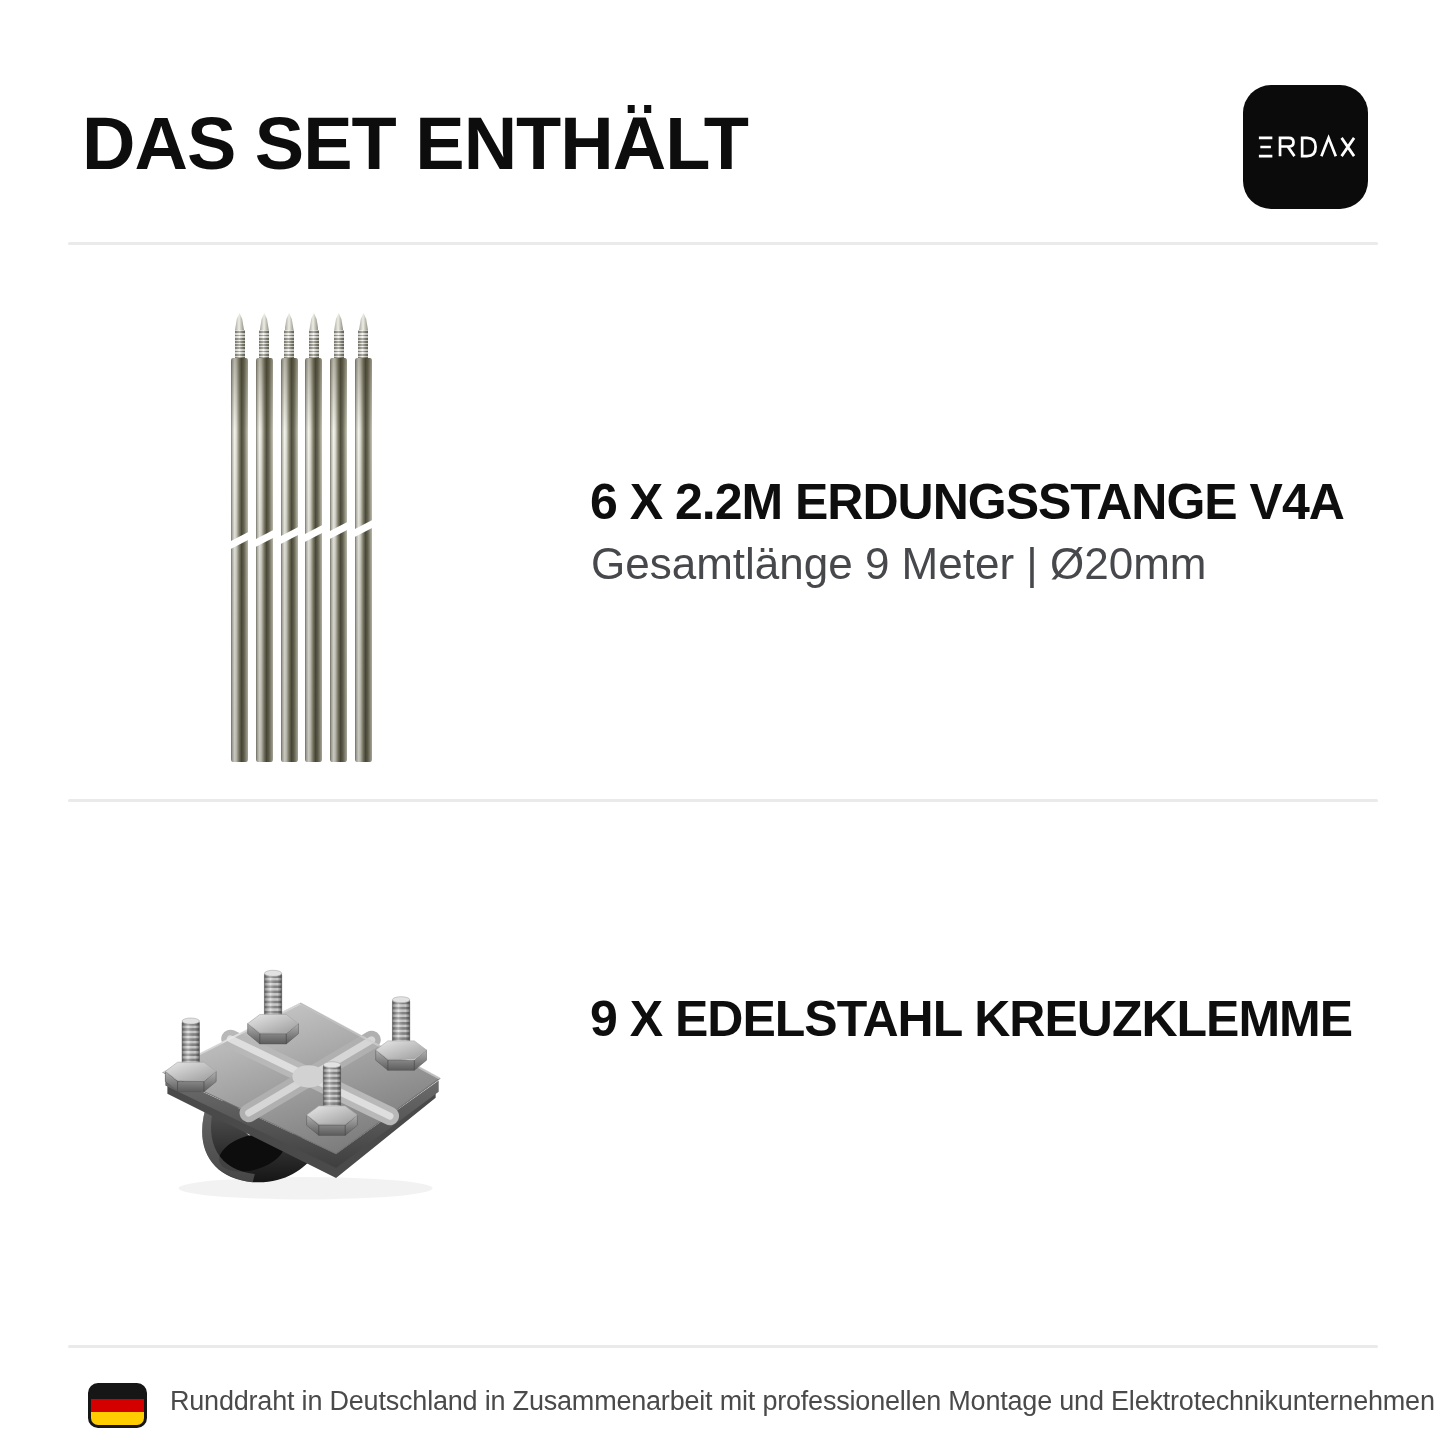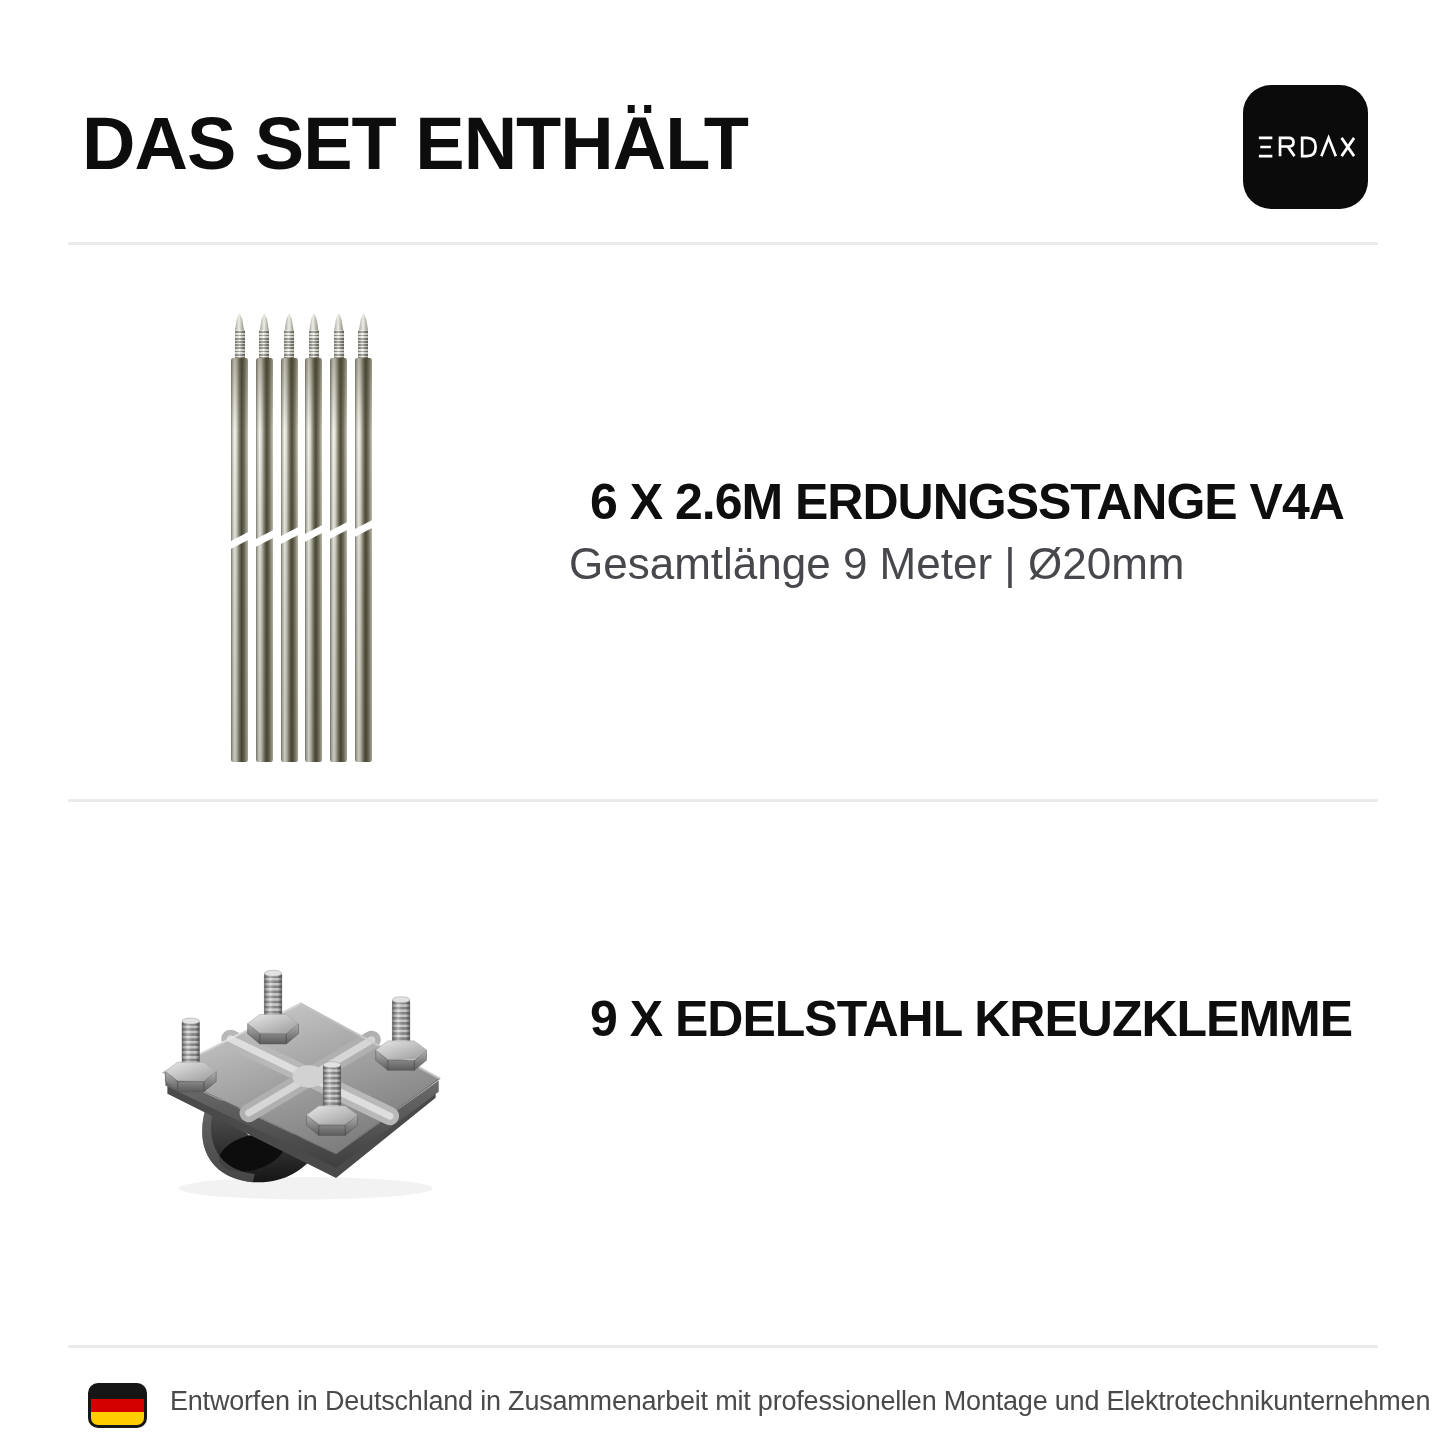--- a/index.html
+++ b/index.html
@@ -56,21 +56,21 @@
   .clamp svg { width:100%; height:100%; display:block; }
 
   
   .item-title {
     position:absolute; left:590px; font-size:50px; font-weight:700; letter-spacing:-1px;
     line-height:1; color:#0e0e0e; white-space:nowrap;
   }
   .item-title-1 { top:477px; }
   .item-title-2 { top:994px; }
   .item-subtitle {
-    position:absolute; left:569px; font-size:44px; font-weight:400;
+    position:absolute; left:591px; font-size:44px; font-weight:400;
     color:#47484c; line-height:63px; white-space:nowrap;
   }
   .item-subtitle-1 { top:532px; }
   .item-subtitle-2 { top:1049px; }
 
   
   .footer-flag {
     position:absolute; left:88px; top:1383px; width:59px; height:45px;
     border:3px solid #161616; border-radius:10px; overflow:hidden;
     display:flex; flex-direction:column; background:#161616;
@@ -134,21 +134,21 @@
         <div class="rod-body"></div>
         <div class="rod-slash" style="top: 214px;"></div>
       </div>
       <div class="rod">
         <div class="rod-cone"></div>
         <div class="rod-neck"></div>
         <div class="rod-body"></div>
         <div class="rod-slash" style="top: 211.5px;"></div>
       </div>
     </div>
-  <h2 class="item-title item-title-1">6 X 2.6M ERDUNGSSTANGE V4A</h2>
+  <h2 class="item-title item-title-1">6 X 2.2M ERDUNGSSTANGE V4A</h2>
   <p class="item-subtitle item-subtitle-1">Gesamtlänge 9 Meter | Ø20mm</p>
 
   <div class="divider divider-2"></div>
 
   <div class="clamp">
     <svg viewBox="0 0 310 250">
       <defs>
         <linearGradient id="plateG" x1="0" y1="0" x2="0.6" y2="1">
           <stop offset="0" stop-color="#d6d6d6"></stop>
             <stop offset="0.5" stop-color="#a8a8a8"></stop>
@@ -217,15 +217,15 @@
   </div>
   <h2 class="item-title item-title-2">9 X EDELSTAHL KREUZKLEMME</h2>
 
   <div class="divider divider-3"></div>
 
   <div class="footer-flag">
     <div class="flag-stripe flag-black"></div>
     <div class="flag-stripe flag-red"></div>
     <div class="flag-stripe flag-gold"></div>
   </div>
-  <p class="footer-text">Entworfen in Deutschland in Zusammenarbeit mit professionellen Montage und Elektrotechnikunternehmen</p>
+  <p class="footer-text">Runddraht in Deutschland in Zusammenarbeit mit professionellen Montage und Elektrotechnikunternehmen</p>
 
 </div>
 
 </body></html>

